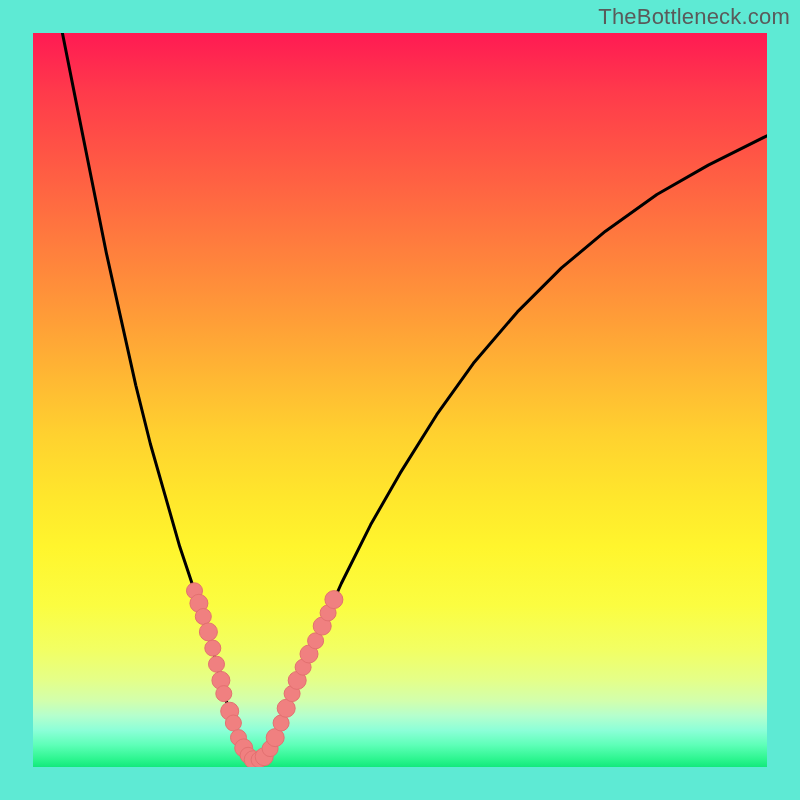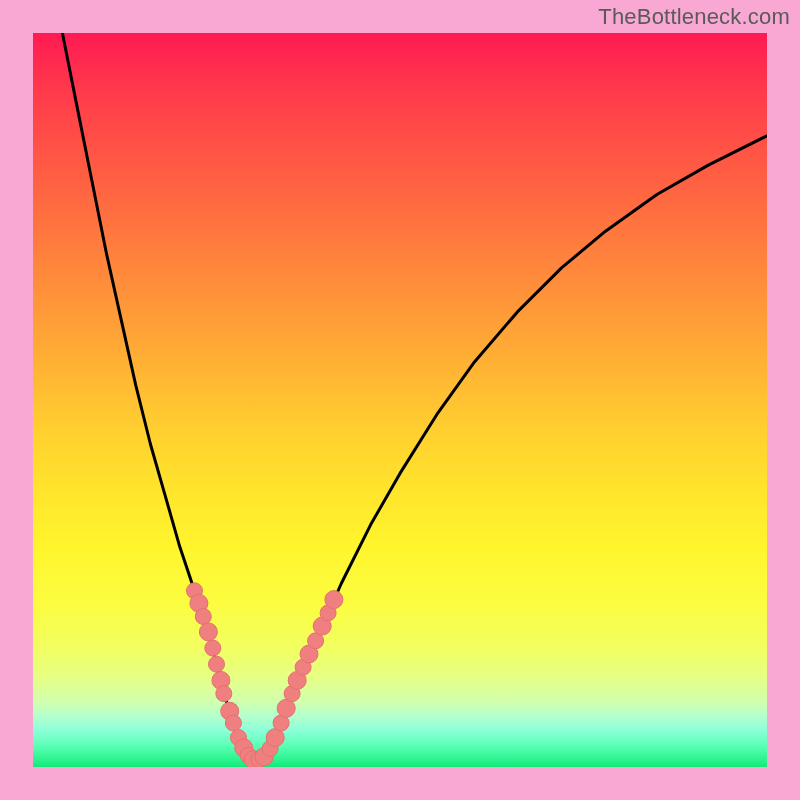--- a/index.html
+++ b/index.html
@@ -10,21 +10,21 @@
     overflow: hidden;
     background: #000;
     font-family: Arial, Helvetica, sans-serif;
   }
   .frame {
     position: absolute;
     left: 0;
     top: 0;
     width: 800px;
     height: 800px;
-    background: #f9a8d4;
+    background: #5eead4;
   }
   .plot-area {
     position: absolute;
     left: 33px;
     top: 33px;
     width: 734px;
     height: 734px;
     overflow: hidden;
   }
   .gradient {

